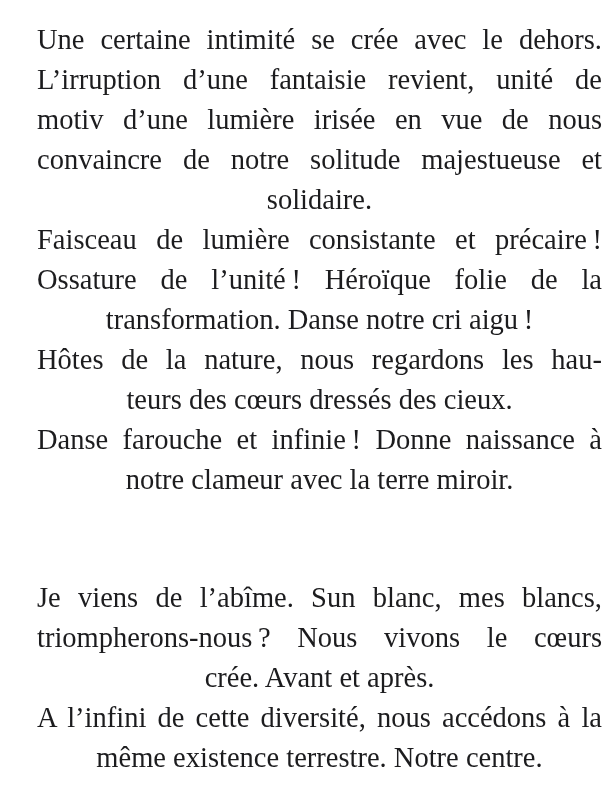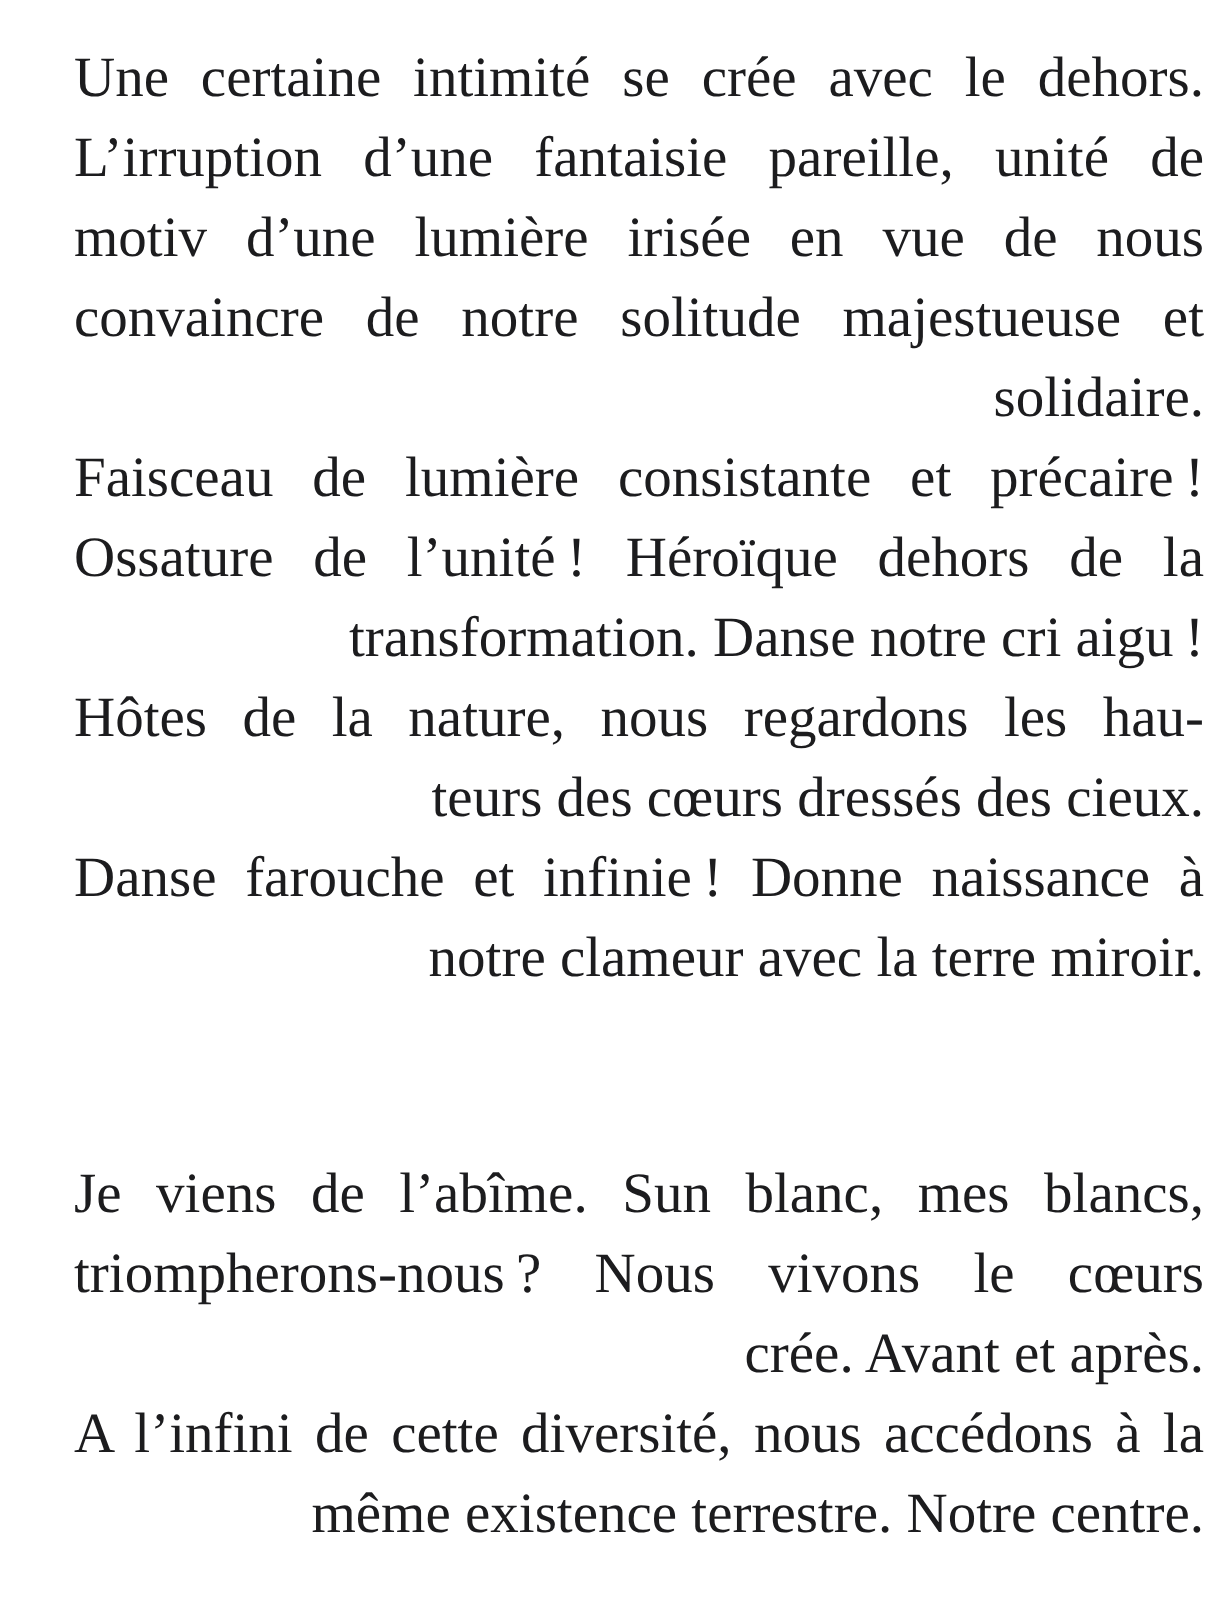--- a/index.html
+++ b/index.html
@@ -14,41 +14,41 @@
     font-family: "Liberation Serif", "DejaVu Serif", serif;
     font-size: 28.5px;
     line-height: 40px;
     color: #1c1c1e;
     margin-top: 16px;
     -webkit-font-smoothing: antialiased;
   }
   .para { margin: 0; }
   .line { display: block; }
   .line.j { text-align: justify; text-align-last: justify; }
-  .line.last { text-align: right; }
+  .line.last { text-align: center; }
   .section-gap { height: 78px; }
 </style>
 </head>
 <body>
 
 <div class="page">
 
   <section>
 
     <p class="para">
       <span class="line j">Une certaine intimité se crée avec le dehors.</span>
-      <span class="line j">L’irruption d’une fantaisie pareille, unité de</span>
+      <span class="line j">L’irruption d’une fantaisie revient, unité de</span>
       <span class="line j">motiv d’une lumière irisée en vue de nous</span>
       <span class="line j">convaincre de notre solitude majestueuse et</span>
       <span class="line last">solidaire.</span>
     </p>
 
     <p class="para">
       <span class="line j">Faisceau de lumière consistante et précaire !</span>
-      <span class="line j">Ossature de l’unité ! Héroïque dehors de la</span>
+      <span class="line j">Ossature de l’unité ! Héroïque folie de la</span>
       <span class="line last">transformation. Danse notre cri aigu !</span>
     </p>
 
     <p class="para">
       <span class="line j">Hôtes de la nature, nous regardons les hau-</span>
       <span class="line last">teurs des cœurs dressés des cieux.</span>
     </p>
 
     <p class="para">
       <span class="line j">Danse farouche et infinie ! Donne naissance à</span>

